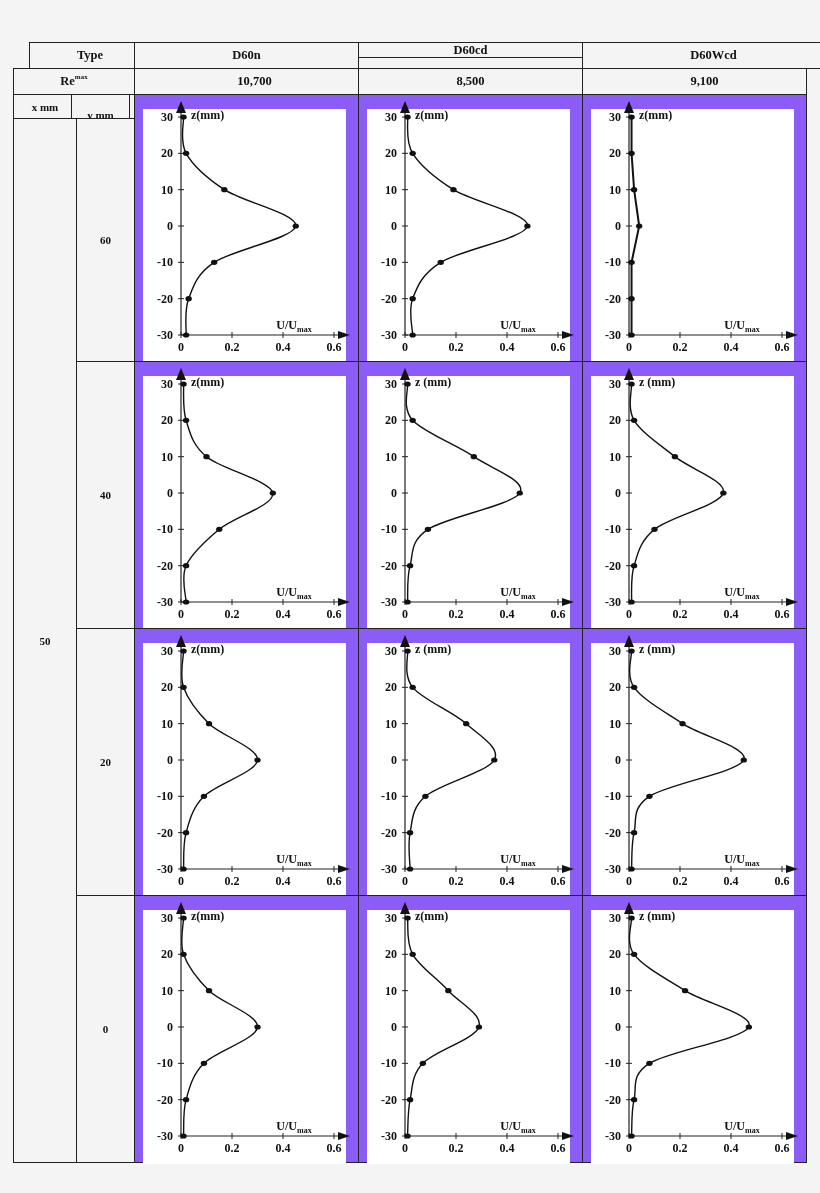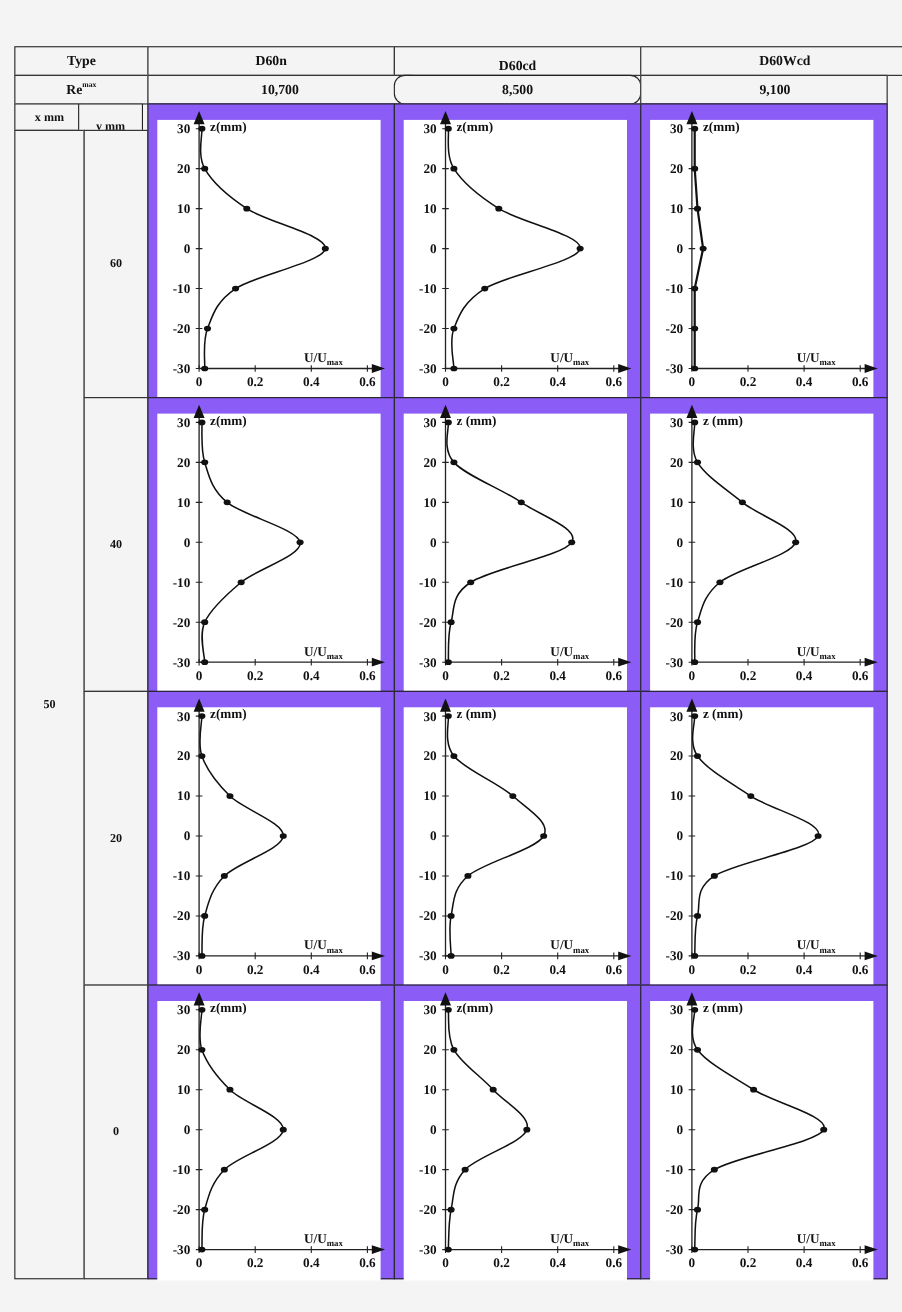--- a/index.html
+++ b/index.html
@@ -12,47 +12,47 @@
   .plotcell svg { position:absolute; left:0; top:0; }
   .hdr { font-size:12.5px; }
   sup { font-size:7px; position:relative; top:-1px; }
   .lbl { font-family:"Liberation Serif",serif; font-weight:bold; font-size:12px; fill:#111; }
 </style>
 </head>
 <body>
 
 <div id="grid">
 
-  <div class="cell hdr" style="left:0;top:0;width:122px;height:27px;">
+  <div class="cell hdr" style="left:16px;top:0;width:122px;height:27px;">
     <span>Type</span>
   </div>
   <div class="cell hdr" style="left:0;top:26px;width:122px;height:27px;">
     <span><span>Re</span><sup>max</sup></span>
   </div>
   <div class="cell" style="left:0;top:52px;width:64px;height:25px;">
     <span>x mm</span>
   </div>
   <div class="cell" style="left:58px;top:52px;width:59px;height:41px;">
     <span>y mm</span>
   </div>
 
   <div class="cell hdr" style="left:121px;top:0;width:225px;height:27px;">
       <span>D60n</span>
     </div>
-  <div class="cell hdr" style="left:345px;top:0;width:225px;height:27px;align-items:flex-end;">
+  <div class="cell hdr" style="left:345px;top:0;width:225px;height:16px;">
       <span>D60cd</span>
     </div>
   <div class="cell hdr" style="left:569px;top:0;width:263px;height:27px;">
       <span>D60Wcd</span>
     </div>
 
   <div class="cell hdr" style="left:121px;top:26px;width:241px;height:27px;">
       <span>10,700</span>
     </div>
-  <div class="cell hdr" style="left:345px;top:26px;width:225px;height:27px;border-radius:10px;">
+  <div class="cell hdr" style="left:345px;top:26px;width:225px;height:27px;">
       <span>8,500</span>
     </div>
   <div class="cell hdr" style="left:569px;top:26px;width:225px;height:27px;padding-left:20px;">
       <span>9,100</span>
     </div>
 
   <div class="cell" style="left:0;top:76px;width:64px;height:1045px;">
     <span>50</span>
   </div>
 

